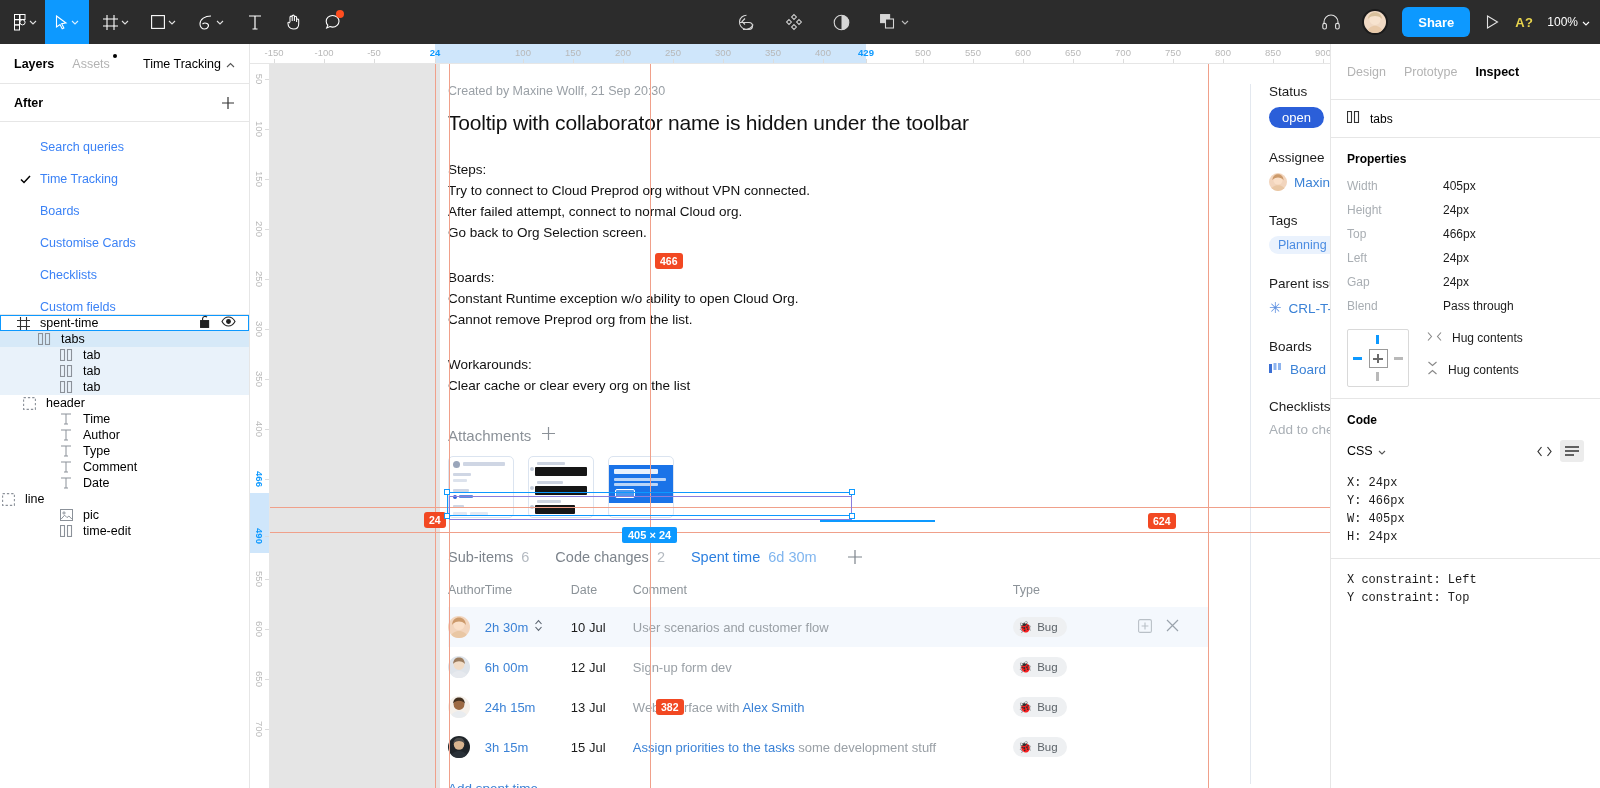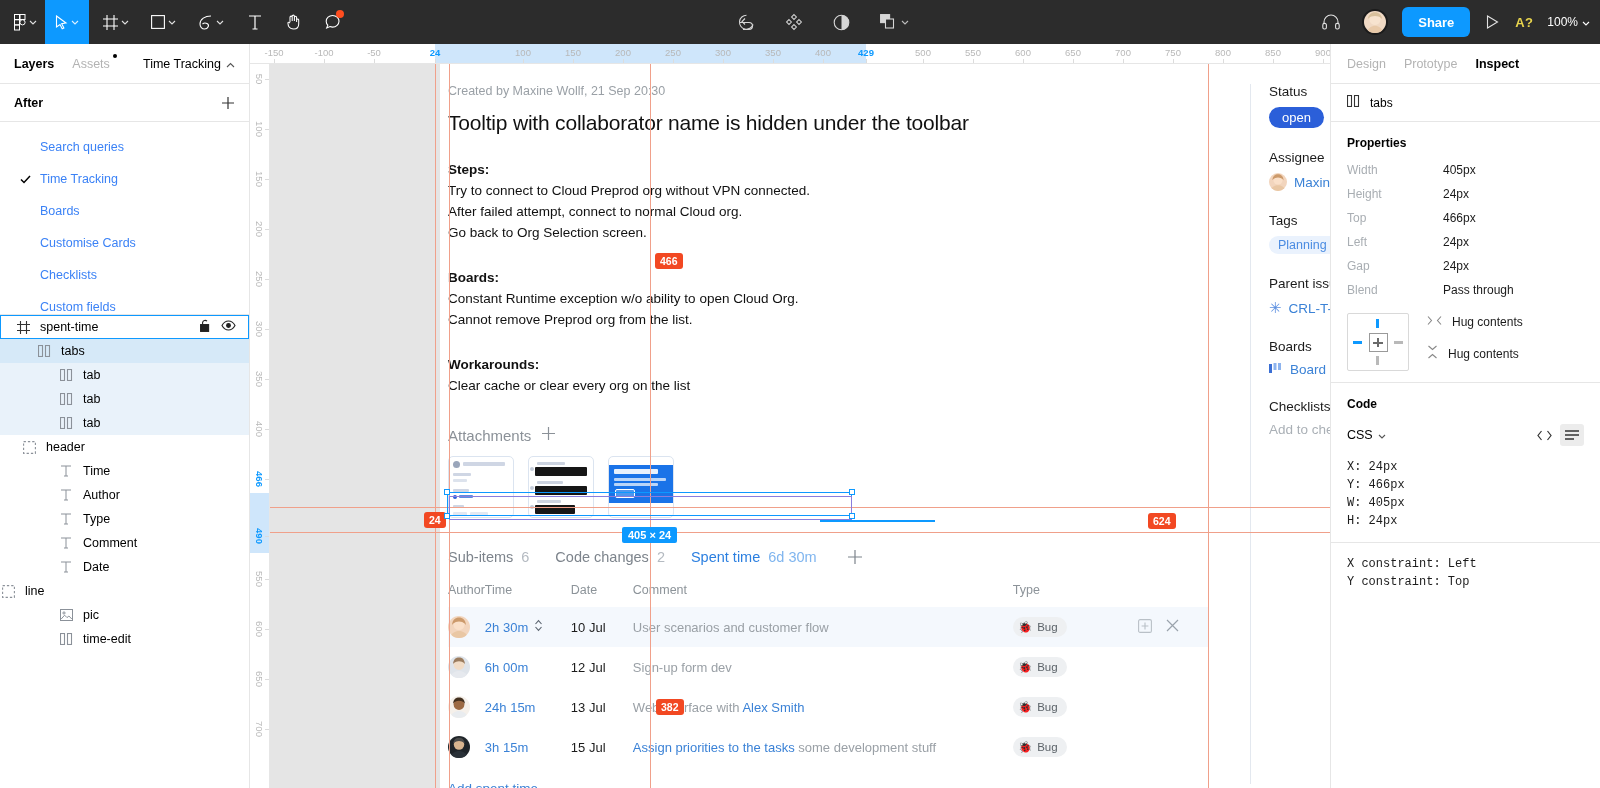--- a/index.html
+++ b/index.html
@@ -67,21 +67,21 @@
     border-bottom: 1px solid #e6e6e6; justify-content: space-between;
   }
   .pages-hdr .ttl { font-size: 12.5px; font-weight: bold; }
   .plus-ic { color: #333; cursor: pointer; display: flex; }
   .page-row {
     height: 32px; display: flex; align-items: flex-end; font-size: 12.5px;
     padding-left: 40px; cursor: pointer; position: relative; color: #3b82f6;
   }
   .page-row .check { position: absolute; left: 20px; font-size: 11px; }
   .layer-row {
-    height: 24px; display: flex; align-items: center; font-size: 12.5px;
+    height: 16px; display: flex; align-items: center; font-size: 12.5px;
     cursor: pointer; position: relative; color: #000; gap: 9px;
   }
   .layer-row.sel-frame {
     border: 1px solid #0d99ff; background: #fff;
   }
   .layer-row.sel-blue { background: #d6e9f8; }
   .layer-row.sel-light { background: #e9f2fa; }
   .lr-icon { width: 16px; display: flex; justify-content: center; color: #555; }
   .lr-right { margin-left: auto; display: flex; gap: 10px; padding-right: 12px; align-items: center; }
   .divider-h { height: 1px; background: #e6e6e6; }
@@ -118,21 +118,21 @@
     background: #e5e5e5; overflow: hidden;
   }
   .artboard {
     position: absolute; left: 170px; top: 0; width: 940px; height: 724px;
     background: #fff;
   }
   .ab-content { position: absolute; left: 8px; top: 20px; width: 790px; }
   .created-by { font-size: 12.5px; color: #9aa0a6; margin-bottom: 13px; }
   .issue-title { font-size: 21px; font-weight: normal; color: #111; letter-spacing: -.2px; }
   .sec-block { margin-top: 24px; font-size: 13.5px; line-height: 21px; color: #111; }
-  .sec-block .lbl { font-weight: bold; }
+  .sec-block .lbl { font-weight: normal; }
   .attach-hdr {
     margin-top: 30px; display: flex; align-items: center; gap: 10px;
     font-size: 15px; color: #8b9198;
   }
   .thumbs { display: flex; gap: 14px; margin-top: 12px; }
   .thumb {
     width: 66px; height: 62px; border: 1px solid #dbe4f0; border-radius: 5px;
     overflow: hidden; background: #fff; position: relative;
   }
 
@@ -219,21 +219,21 @@
   .canvas-vband {
     position: absolute; top: 0; left: 0; width: 170px; height: 724px; background: #e5e5e5;
   }
 
   
   .right-panel {
     position: absolute; top: 44px; right: 0; width: 270px; height: 744px;
     background: #fff; border-left: 1px solid #e6e6e6; z-index: 20;
   }
   .rp-tabs {
-    height: 40px; display: flex; align-items: center; gap: 18px; padding: 0 16px;
+    height: 56px; display: flex; align-items: center; gap: 18px; padding: 0 16px;
     border-bottom: 1px solid #e6e6e6;
   }
   .rp-tab { font-size: 12.5px; color: #b3b3b3; cursor: pointer; }
   .rp-tab.sel { color: #000; font-weight: bold; }
   .rp-sel-row {
     height: 38px; display: flex; align-items: center; gap: 10px; padding: 0 16px;
     border-bottom: 1px solid #e6e6e6; font-size: 12px;
   }
   .rp-sec { padding: 14px 16px 4px 16px; }
   .rp-sec-ttl { font-size: 12px; font-weight: bold; margin-bottom: 13px; }

